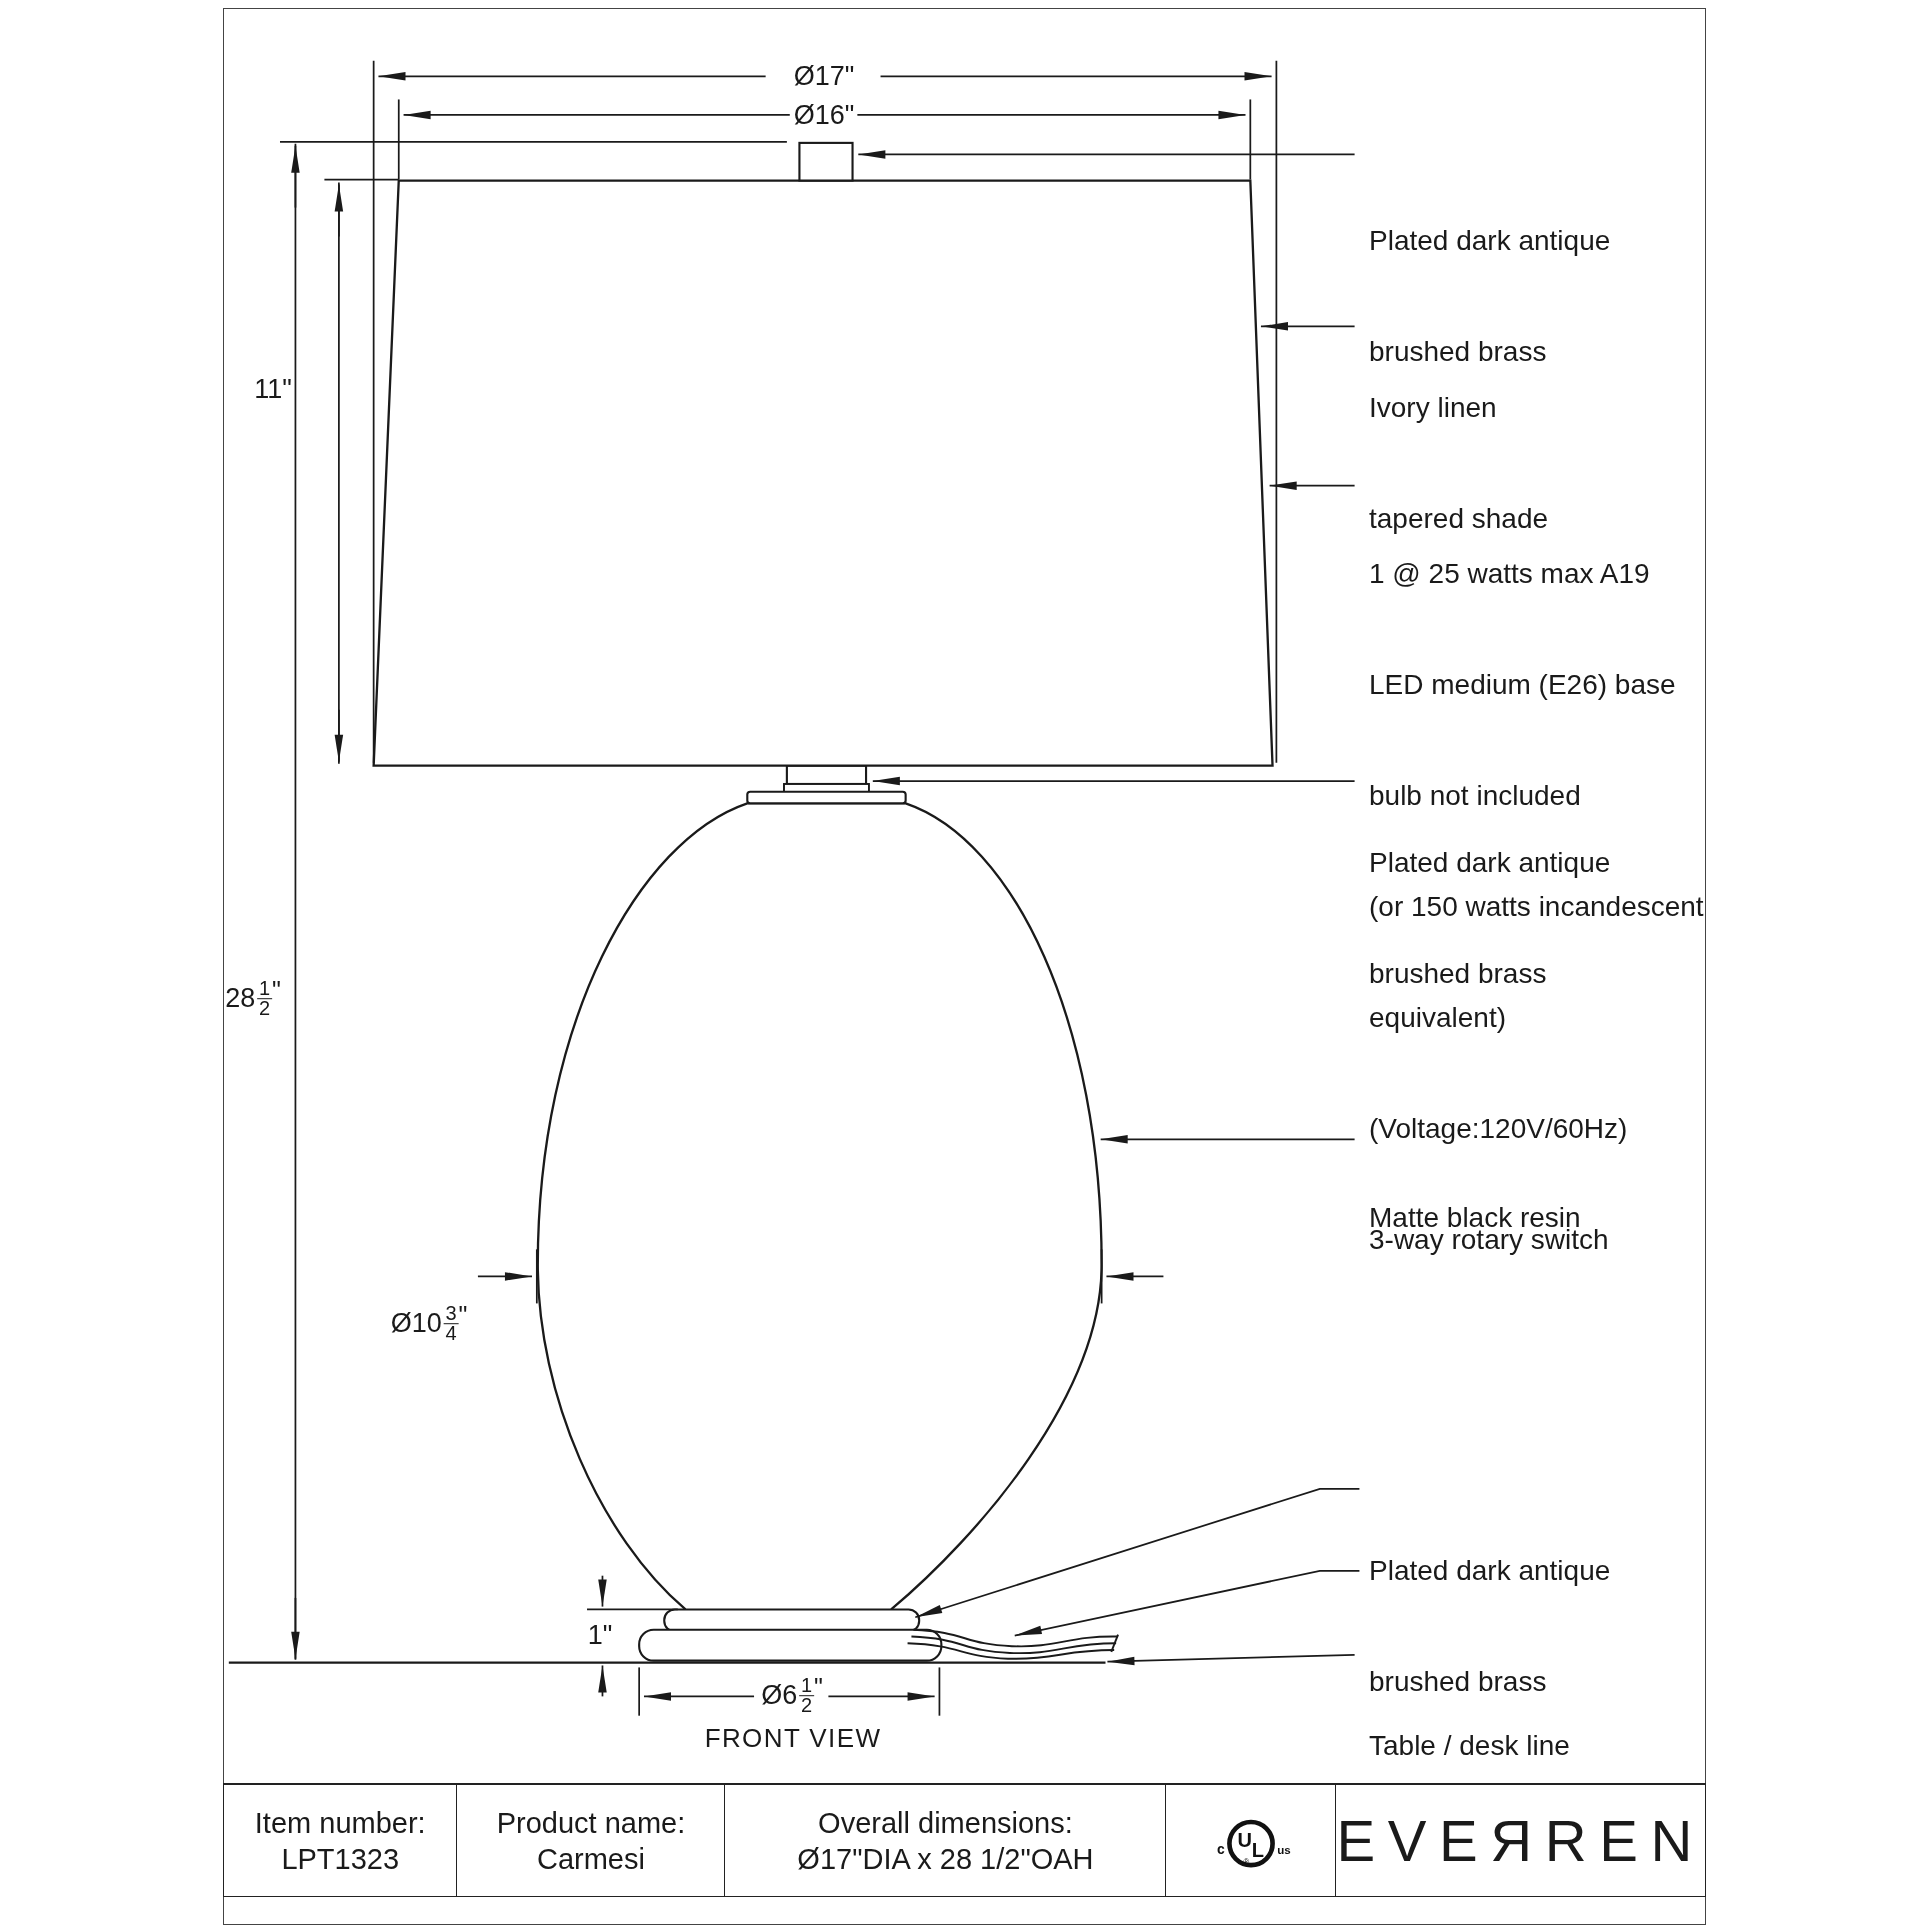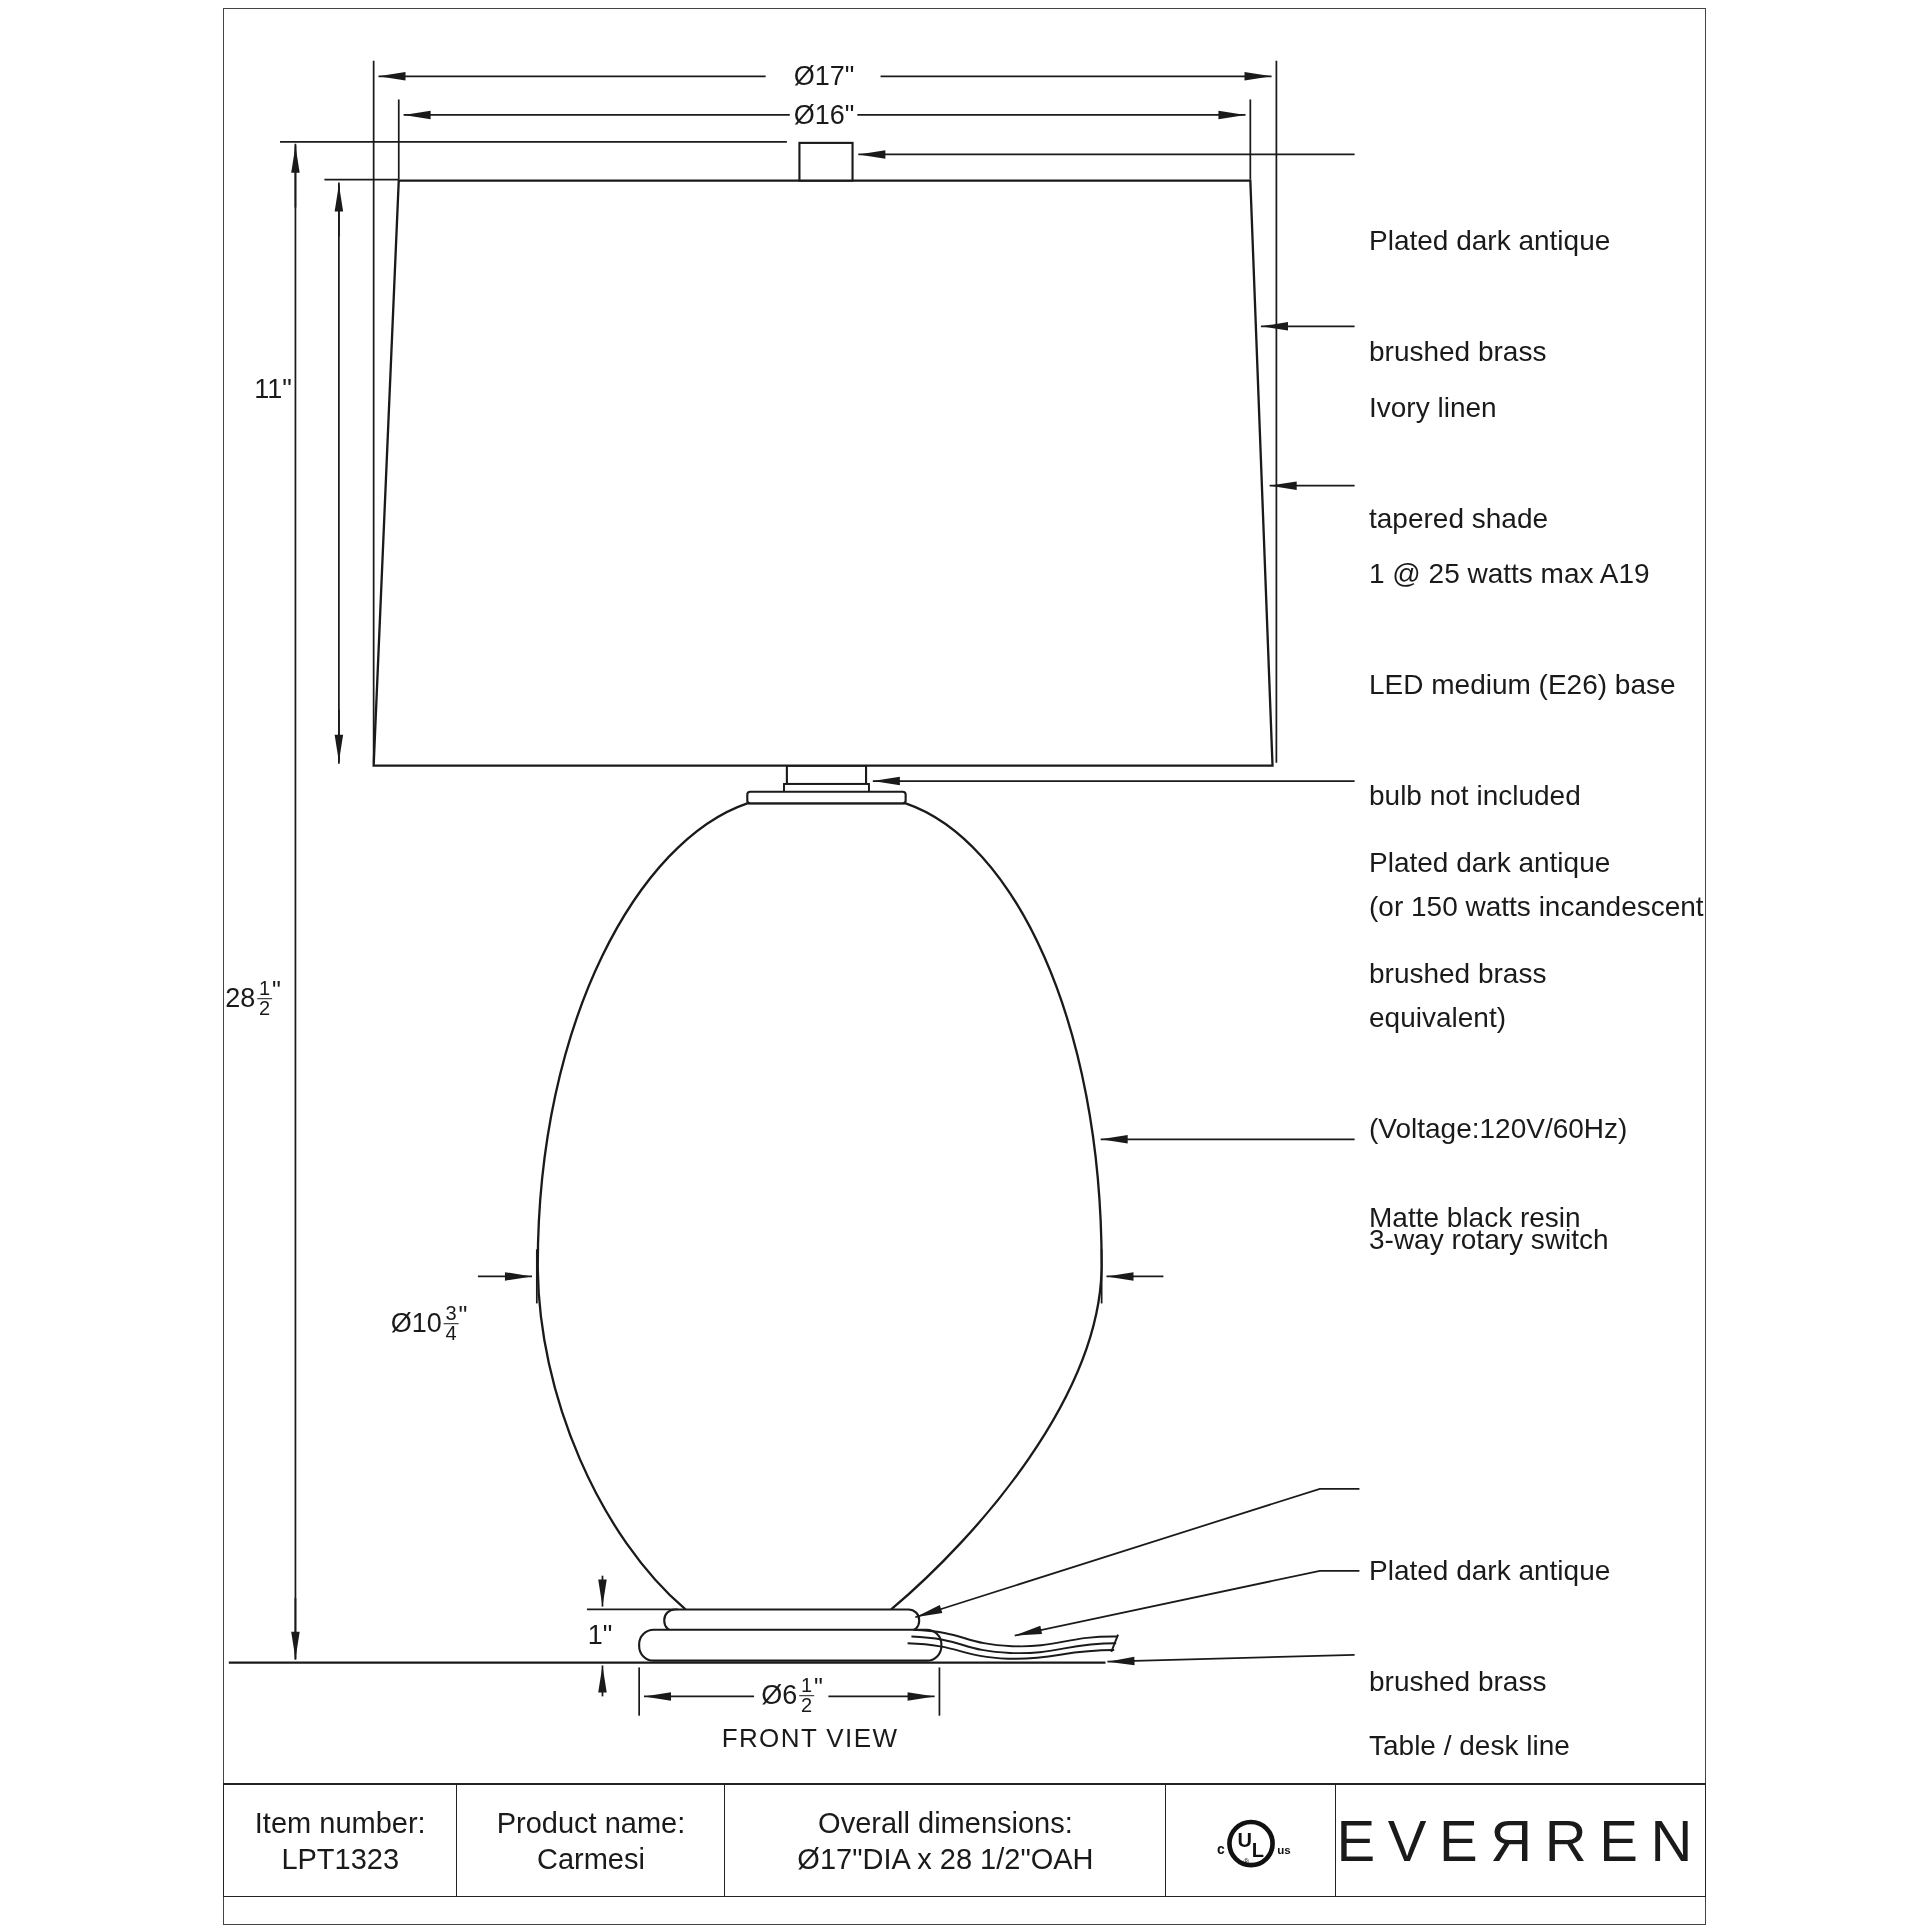--- a/index.html
+++ b/index.html
@@ -155,21 +155,21 @@
   <div class="dim frac-lbl" style="left:429px;top:1276px;margin-top:48px;">
     <span>Ø10</span><span class="frac"><span class="fn">3</span><span class="fd">4</span></span><span class="unit">"</span>
   </div>
 
   <div class="dim" style="left:600px;top:1635px;">1"</div>
 
   <div class="dim frac-lbl" style="left:792px;top:1696px;">
     <span>Ø6</span><span class="frac"><span class="fn">1</span><span class="fd">2</span></span><span class="unit">"</span>
   </div>
 
-  <div id="caption" style="left:793px;top:1738px;margin-left:17px;">FRONT VIEW</div>
+  <div id="caption" style="left:793px;top:1738px;">FRONT VIEW</div>
 
   <div id="tblock">
     <div class="cell" id="c1">
       <div>Item number:</div>
       <div>LPT1323</div>
     </div>
     <div class="cell" id="c2">
       <div>Product name:</div>
       <div>Carmesi</div>
     </div>

